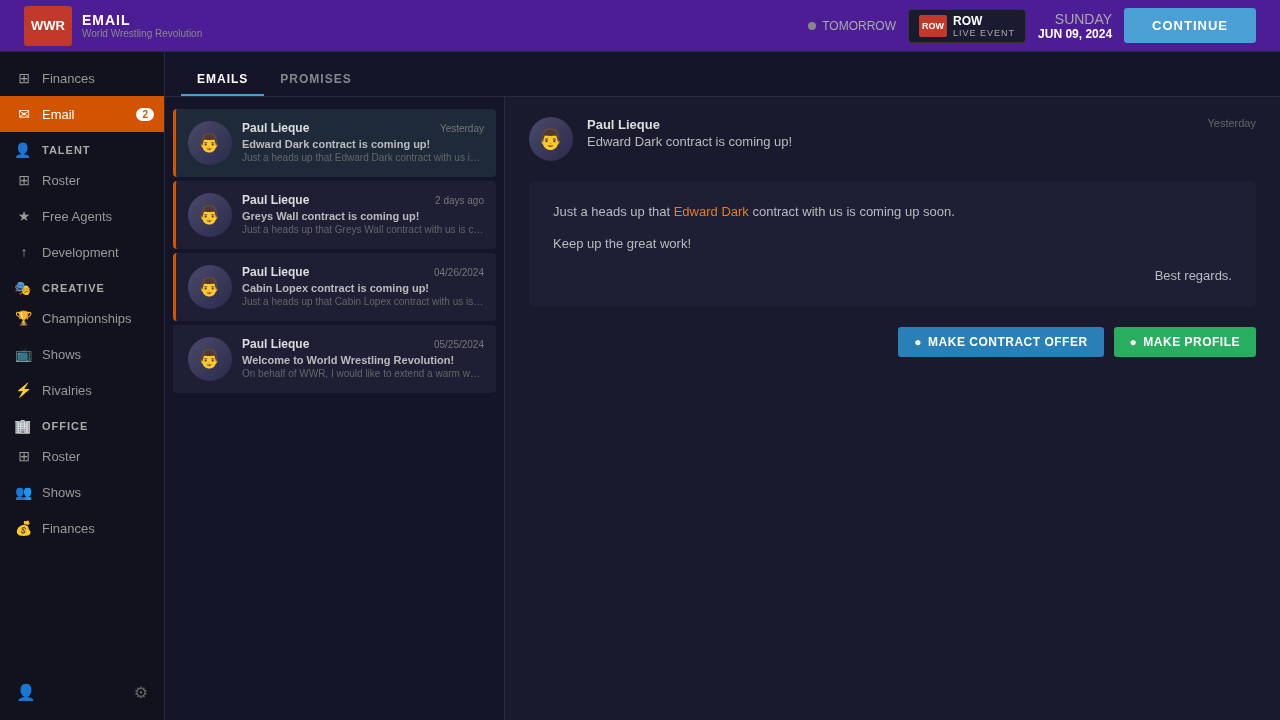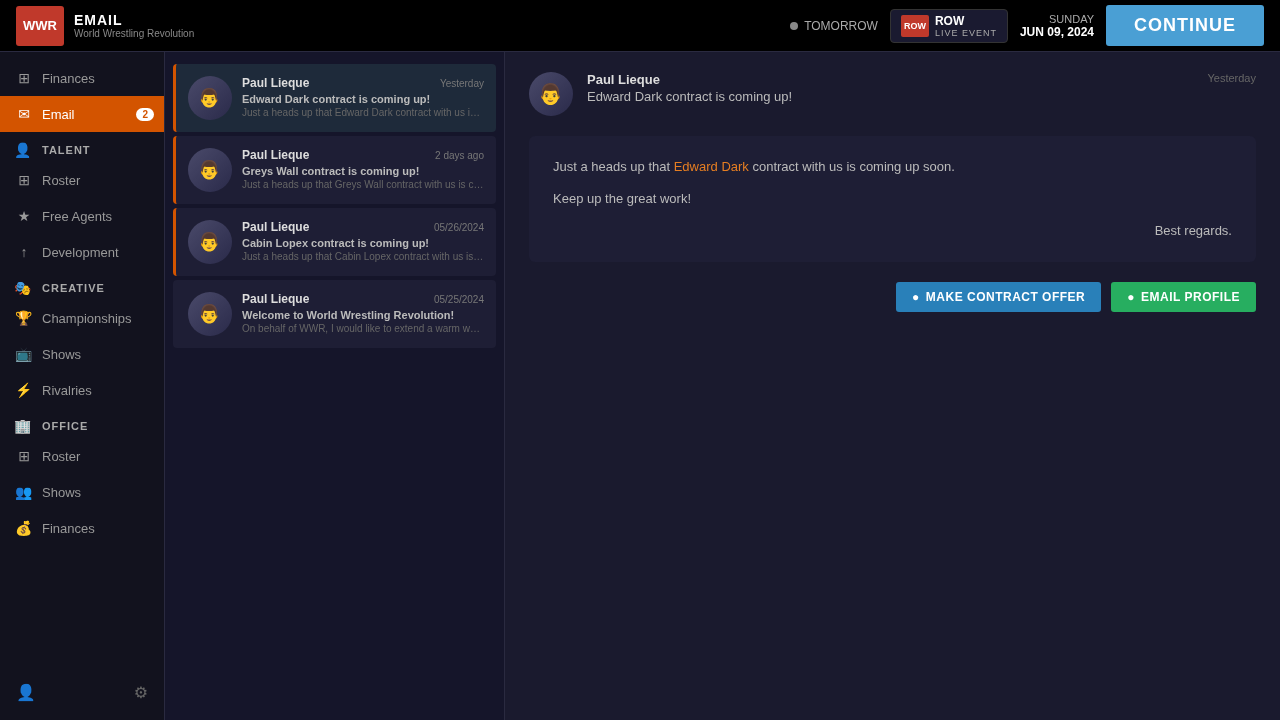--- a/index.html
+++ b/index.html
@@ -10,24 +10,24 @@
       font-family: 'Arial', sans-serif;
       color: #ccc;
       overflow: hidden;
       display: flex;
       flex-direction: column;
     }
 
     
     .top-header {
       height: 52px;
-      background: #000000;
-      display: flex;
-      align-items: center;
-      padding: 0 16px;
+      background: #4c1d95;
+      display: flex;
+      align-items: center;
+      padding: 0 24px;
       gap: 16px;
       border-bottom: 1px solid #2a2a40;
       flex-shrink: 0;
     }
     .logo-area {
       display: flex;
       align-items: center;
       gap: 10px;
     }
     .logo-box {
@@ -110,35 +110,35 @@
       font-size: 9px;
       color: #aaa;
       letter-spacing: 1px;
     }
     .date-display {
       display: flex;
       flex-direction: column;
       align-items: flex-end;
     }
     .date-day {
-      font-size: 11px;
+      font-size: 14px;
       color: #aaa;
       text-transform: uppercase;
     }
     .date-full {
       font-size: 12px;
       color: white;
       font-weight: bold;
     }
     .continue-btn {
       background: #4a9fd4;
       color: white;
       border: none;
       padding: 10px 28px;
-      font-size: 18px;
+      font-size: 13px;
       font-weight: bold;
       letter-spacing: 1px;
       cursor: pointer;
       border-radius: 3px;
     }
 
     
     .main-layout {
       display: flex;
       flex: 1;
@@ -522,20 +522,24 @@
 
     <div class="sidebar-bottom">
       <span class="sidebar-bottom-icon">👤</span>
       <span class="sidebar-bottom-icon">⚙</span>
     </div>
   </div>
 
   <div class="content-area">
     <div class="email-page">
 
+      <div class="email-tabs">
+        <div class="email-tab active">EMAILS</div>
+        <div class="email-tab">PROMISES</div>
+      </div>
 
       <div class="email-body">
 
         <div class="email-list">
 
           <div class="email-item active orange-border">
             <div class="email-avatar">
               <div class="avatar-img">👨</div>
             </div>
             <div class="email-content">
@@ -562,21 +566,21 @@
             </div>
           </div>
 
           <div class="email-item orange-border">
             <div class="email-avatar">
               <div class="avatar-img">👨</div>
             </div>
             <div class="email-content">
               <div class="email-header-row">
                 <span class="email-sender">Paul Lieque</span>
-                <span class="email-time">05/26/2024</span>
+                <span class="email-time">04/26/2024</span>
               </div>
               <div class="email-subject">Cabin Lopex contract is coming up!</div>
               <div class="email-preview">Just a heads up that Cabin Lopex contract with us is co...</div>
             </div>
           </div>
 
           <div class="email-item">
             <div class="email-avatar">
               <div class="avatar-img">👨</div>
             </div>
@@ -610,21 +614,21 @@
             <p>Best regards.</p>
           </div>
 
           <div class="detail-actions">
             <button class="action-btn primary">
               <span class="action-btn-icon">●</span>
               <span>MAKE CONTRACT OFFER</span>
             </button>
             <button class="action-btn secondary">
               <span class="action-btn-icon">●</span>
-              <span>EMAIL PROFILE</span>
+              <span>MAKE PROFILE</span>
             </button>
           </div>
         </div>
 
       </div>
     </div>
   </div>
 
 </div>
 

